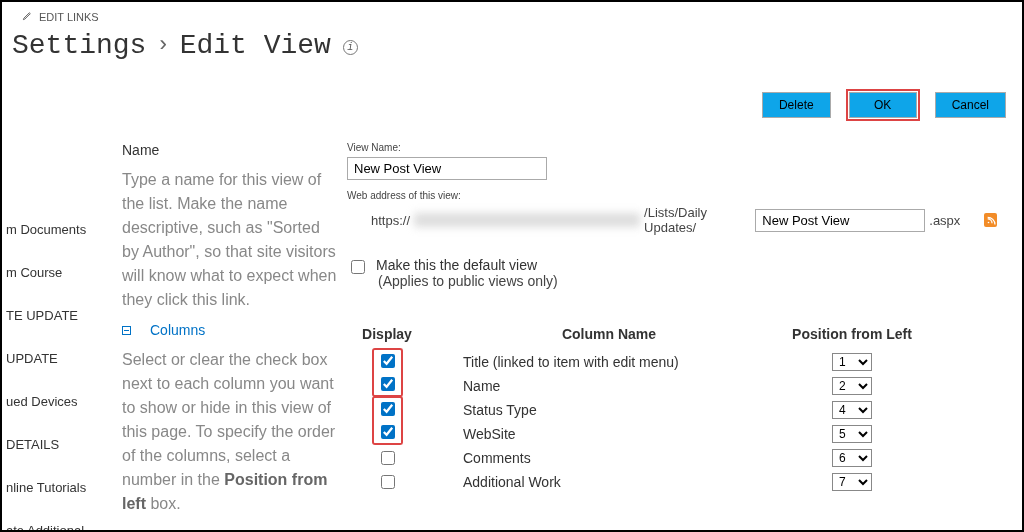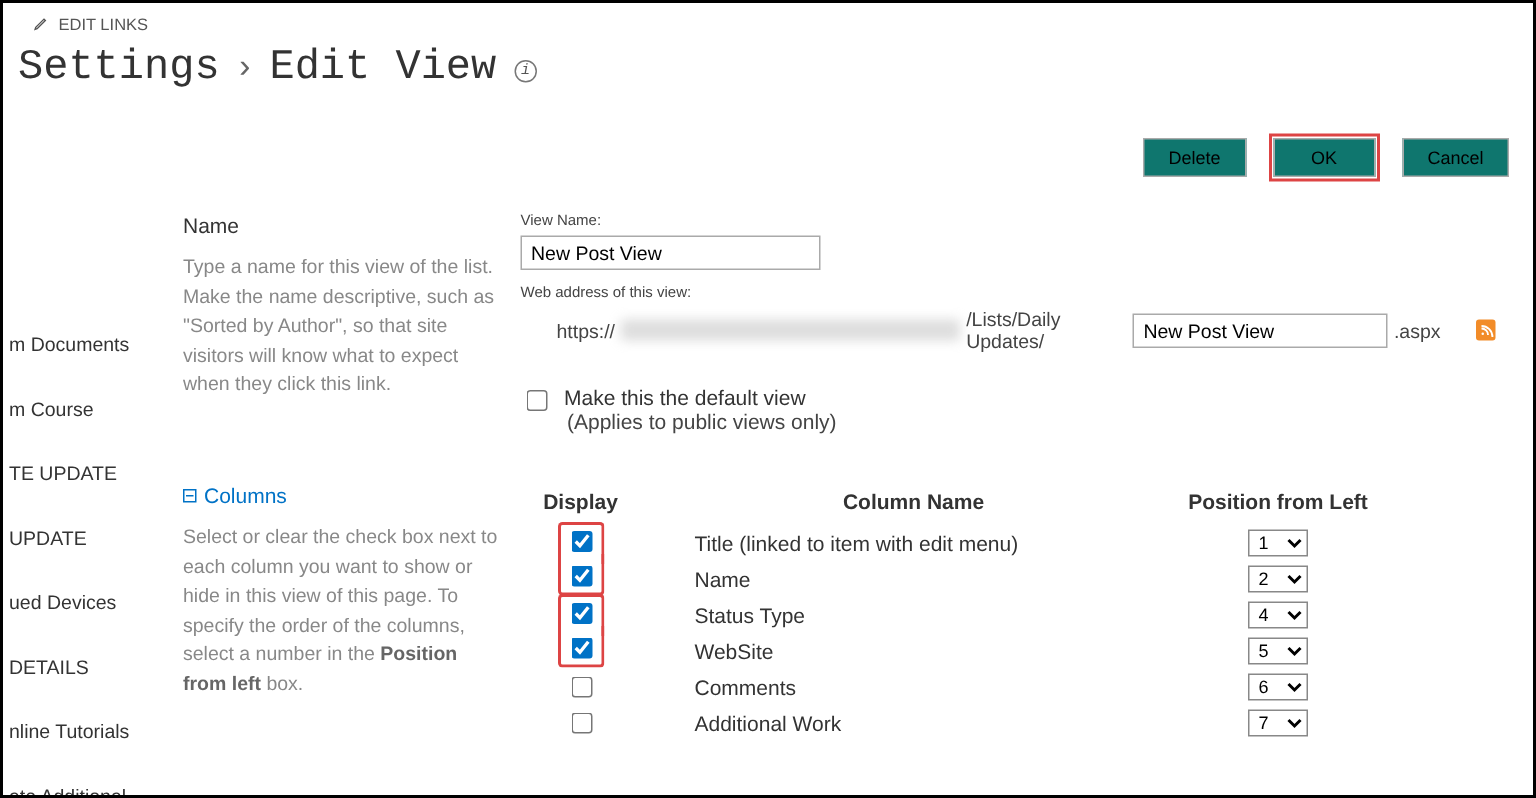--- a/index.html
+++ b/index.html
@@ -54,21 +54,21 @@
     top: 90px;
     right: 16px;
     display: flex;
     gap: 18px;
   }
   .btn {
     min-width: 68px;
     padding: 5px 16px;
     font-size: 12px;
     border: 1px solid #aaa;
-    background: #0f766e;
+    background: #0ea5e9;
     cursor: pointer;
     text-align: center;
   }
   .btn.primary-highlight {
     outline: 2px solid #d44;
     outline-offset: 1px;
   }
 
   .sidebar {
     position: absolute;
@@ -107,37 +107,37 @@
   .section-title {
     font-size: 14px;
     color: #333;
     margin-bottom: 10px;
   }
   .section-title.link {
     color: #0072c6;
     cursor: pointer;
     display: inline-flex;
     align-items: center;
-    gap: 5px;
+    gap: 19px;
   }
   .section-title.link .collapse-icon {
     width: 9px; height: 9px;
     border: 1px solid #0072c6;
     display: inline-block;
     position: relative;
   }
   .section-title.link .collapse-icon::before {
     content: "";
     position: absolute;
     left: 1px; right: 1px; top: 3px;
     height: 1px;
     background: #0072c6;
   }
   .section-desc {
-    font-size: 13px;
+    font-size: 16px;
     color: #888;
     line-height: 1.5;
   }
   .section-desc b { color: #666; font-weight: 600; }
 
   .field-label {
     font-size: 10px;
     color: #444;
     margin-bottom: 4px;
   }

